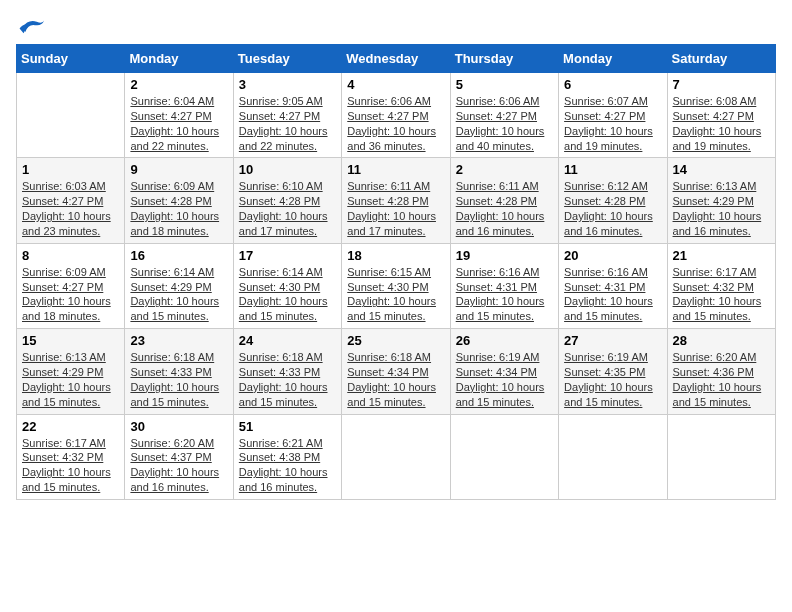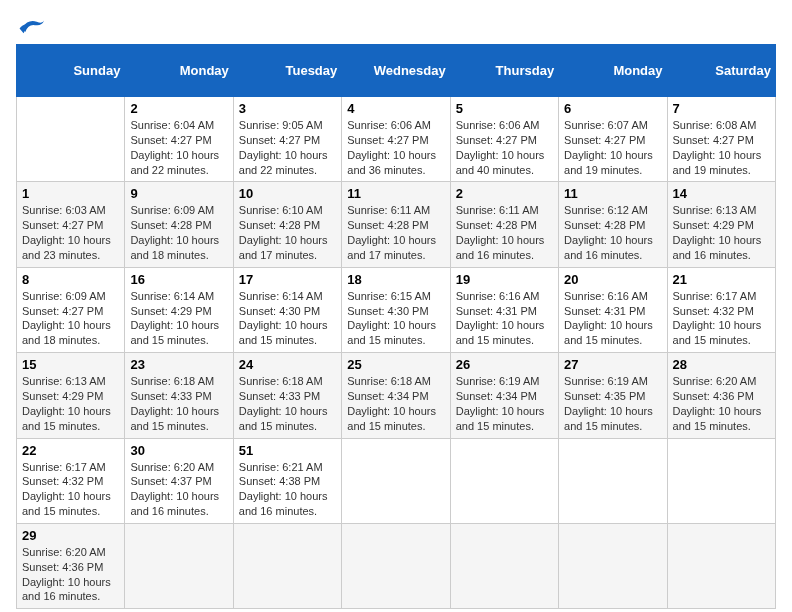--- a/index.html
+++ b/index.html
@@ -40,22 +40,22 @@
     .calendar {
       width: 100%;
       border-collapse: collapse;
       font-size: 11px;
     }
     .calendar thead tr {
       background: #1565c0;
       color: #fff;
     }
     .calendar thead th {
-      padding: 18px 4px;
-      text-align: right;
+      padding: 6px 4px;
+      text-align: left;
       font-size: 13px;
       font-weight: bold;
       border: 1px solid #1565c0;
     }
     .calendar tbody tr {
       vertical-align: top;
     }
     .calendar tbody td {
       border: 1px solid #ccc;
       padding: 4px 5px;
@@ -68,20 +68,21 @@
     }
     .day-num {
       font-size: 13px;
       font-weight: bold;
       display: block;
       margin-bottom: 2px;
     }
     .day-info {
       color: #333;
       line-height: 1.35;
+      text-decoration: underline;
     }
     .empty-cell {
       background: #fff !important;
     }
     .calendar tbody tr:nth-child(even) .empty-cell {
       background: #f5f5f5 !important;
     }
   </style>
 </head>
 <body>
@@ -395,31 +396,14 @@
           <span>Sunset: 4:38 PM</span><br>
           <span>Daylight: 10 hours</span><br>
           <span>and 16 minutes.</span>
         </div>
       </td>
         <td class="empty-cell"></td>
         <td class="empty-cell"></td>
         <td class="empty-cell"></td>
         <td class="empty-cell"></td>
       </tr>
-      <tr>
-        <td>
-        <span class="day-num">29</span>
-        <div class="day-info">
-          <span>Sunrise: 6:20 AM</span><br>
-          <span>Sunset: 4:36 PM</span><br>
-          <span>Daylight: 10 hours</span><br>
-          <span>and 16 minutes.</span>
-        </div>
-      </td>
-        <td class="empty-cell"></td>
-        <td class="empty-cell"></td>
-        <td class="empty-cell"></td>
-        <td class="empty-cell"></td>
-        <td class="empty-cell"></td>
-        <td class="empty-cell"></td>
-      </tr>
     </tbody>
 </table>
 
 </body></html>

